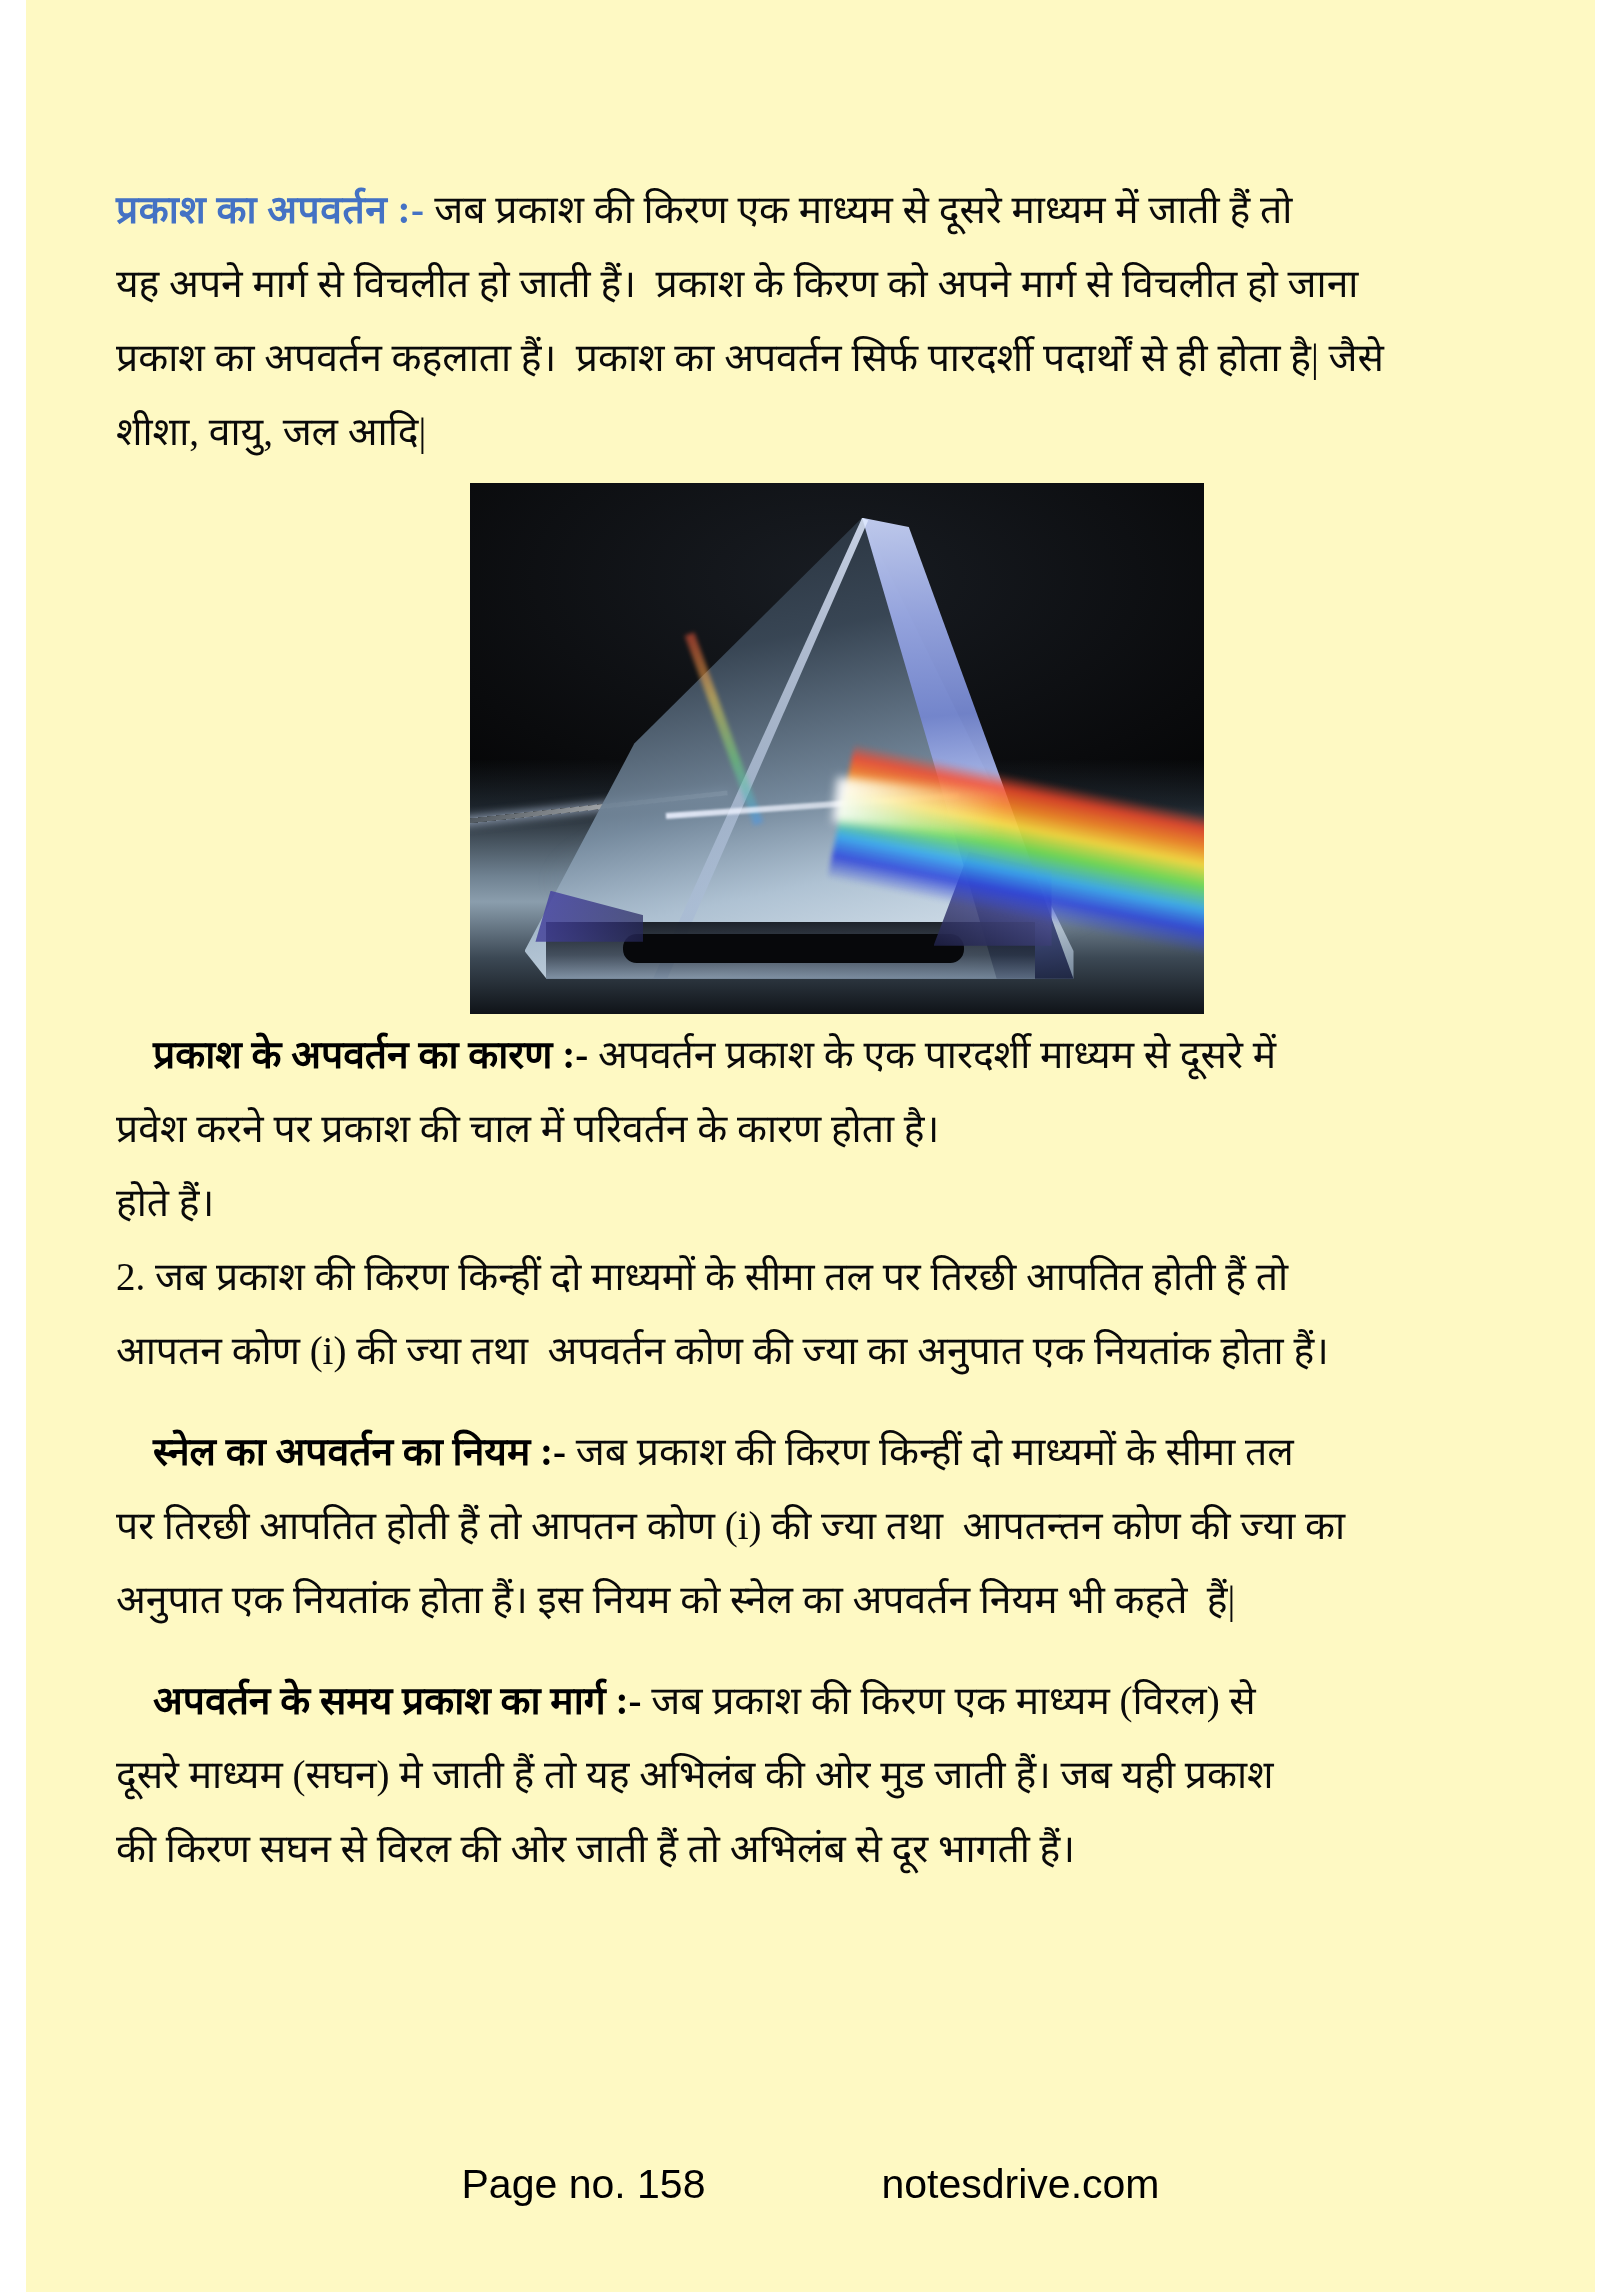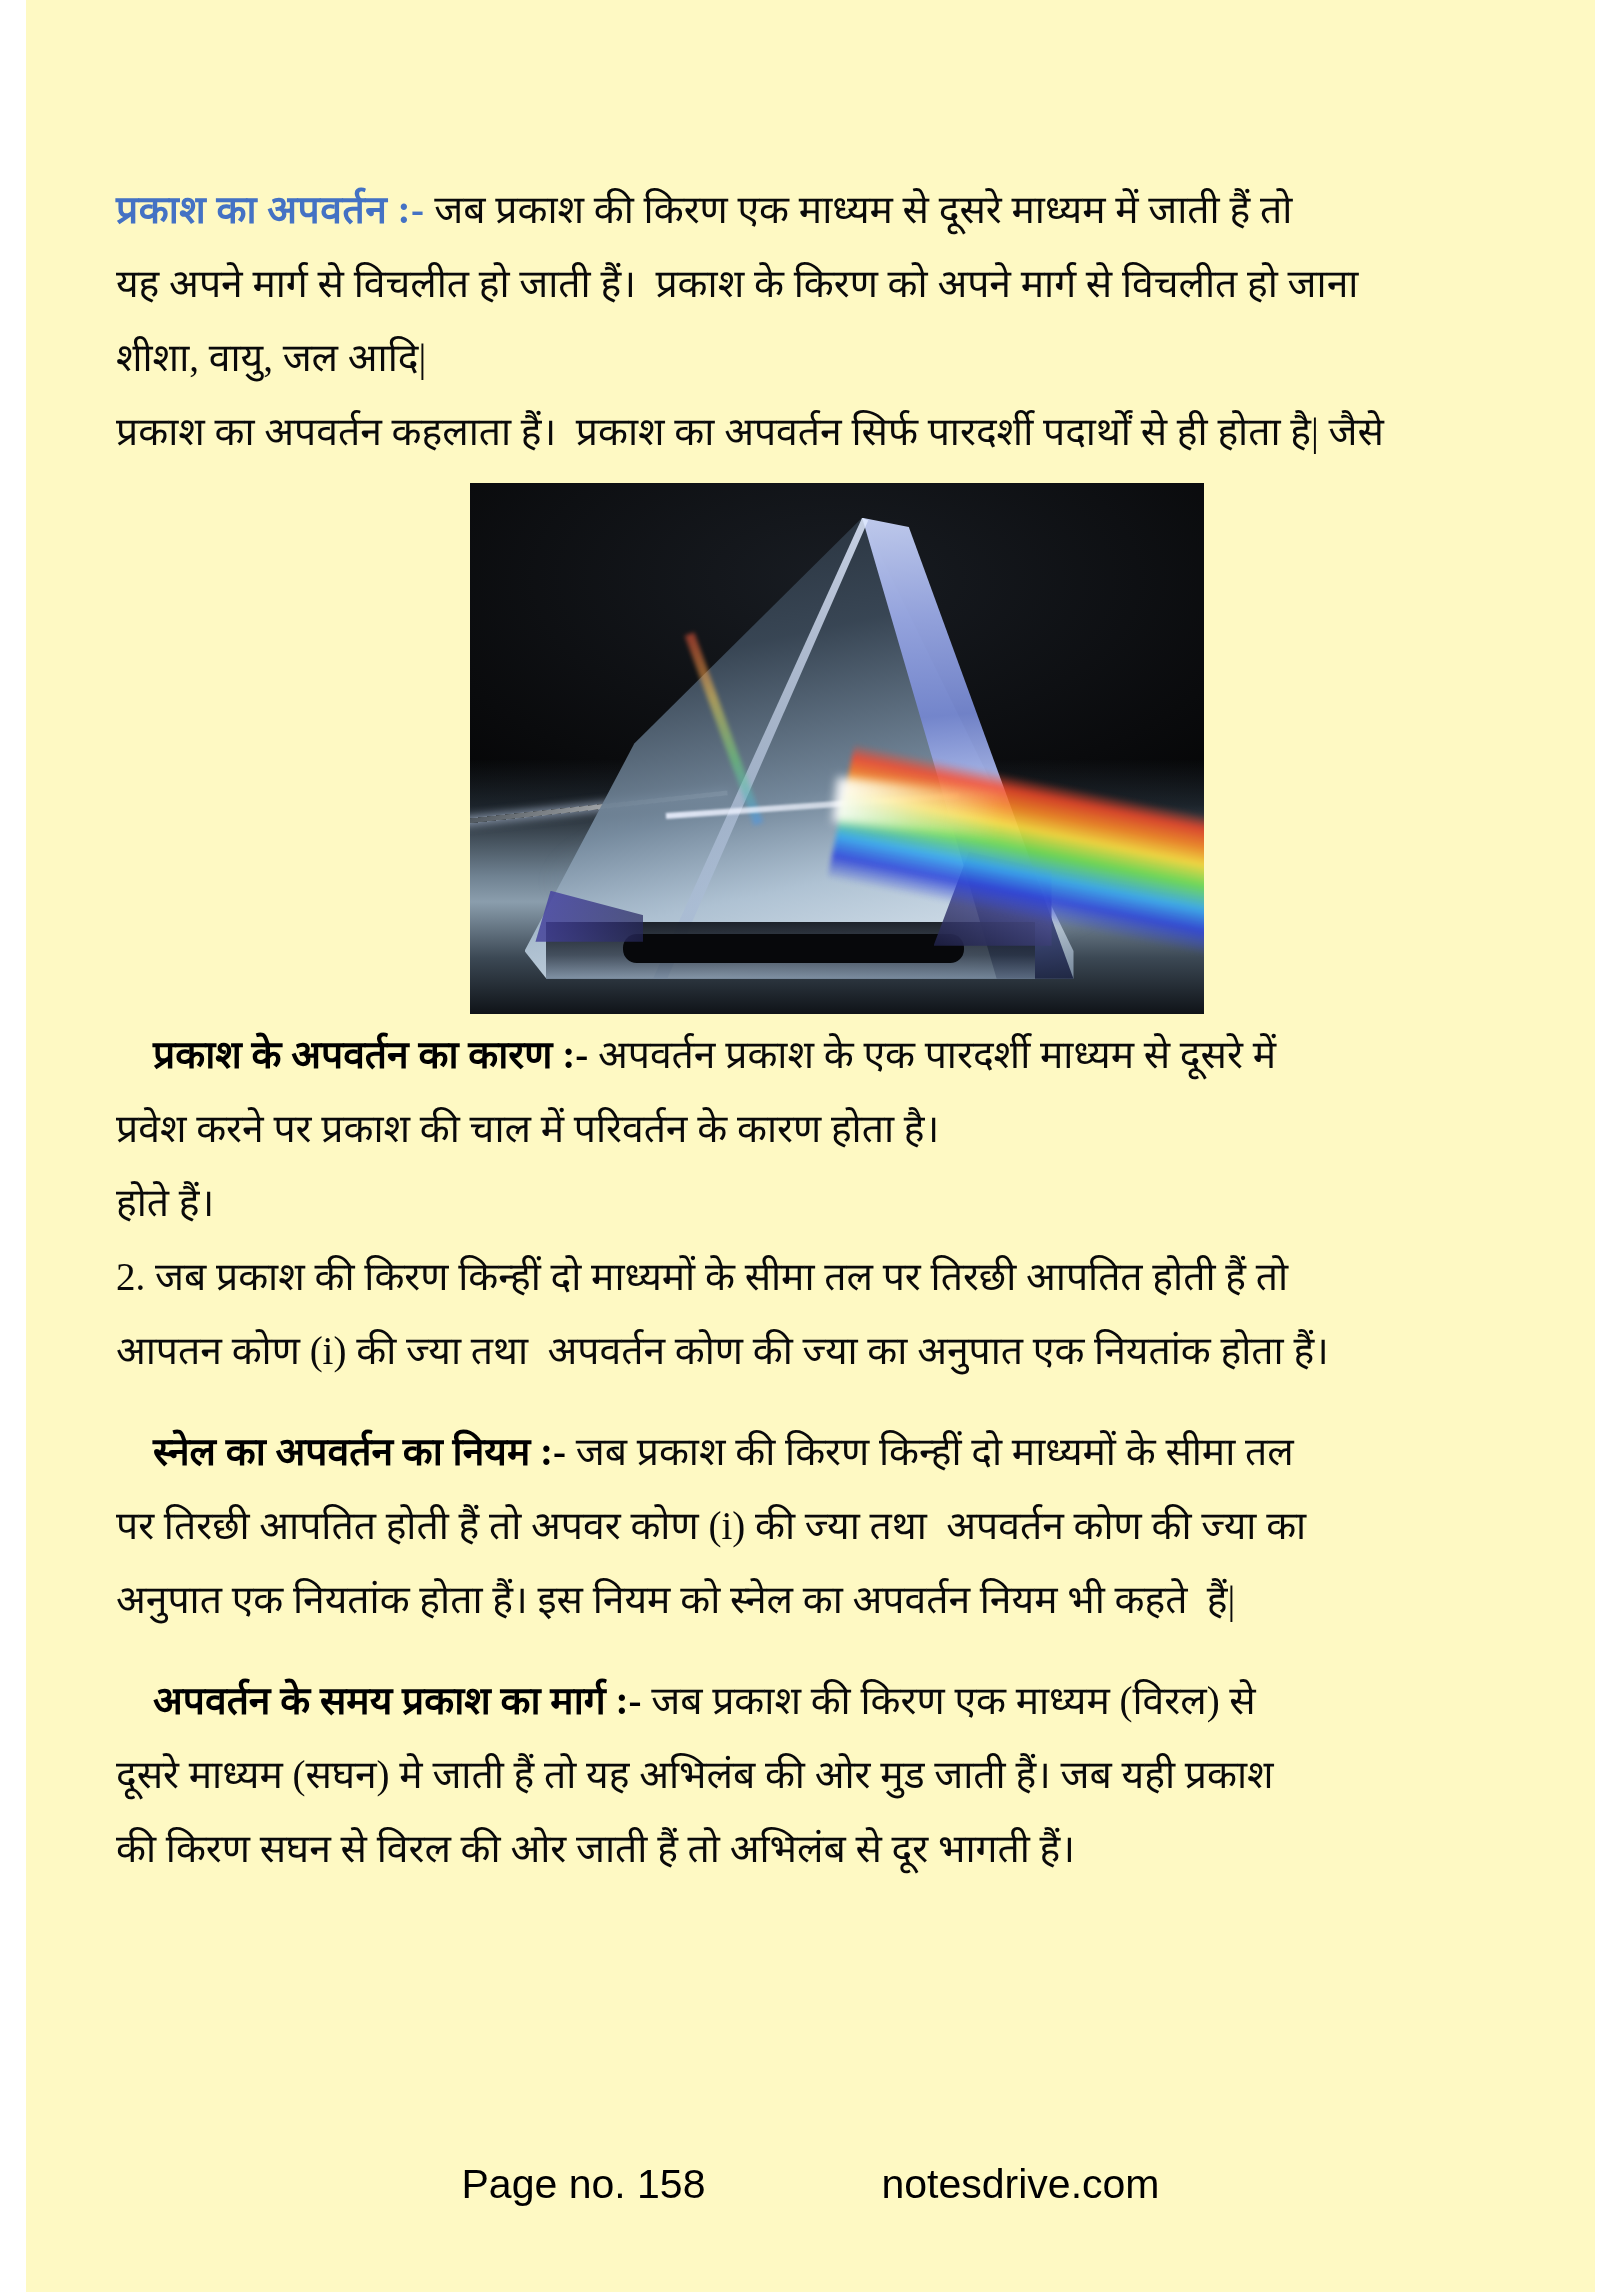--- a/index.html
+++ b/index.html
@@ -274,22 +274,22 @@
 </head>
 <body>
 
 <div class="page">
 
   <div class="content">
 
     <div class="para">
       <span class="line"><span class="hd-blue">प्रकाश का अपवर्तन :-</span> <span>जब प्रकाश की किरण एक माध्यम से दूसरे माध्यम में जाती हैं तो</span></span>
       <span class="line">यह अपने मार्ग से विचलीत हो जाती हैं।  प्रकाश के किरण को अपने मार्ग से विचलीत हो जाना</span>
+      <span class="line">प्रकाश का अपवर्तन कहलाता हैं।  प्रकाश का अपवर्तन सिर्फ पारदर्शी पदार्थों से ही होता है| जैसे</span>
       <span class="line">शीशा, वायु, जल आदि|</span>
-      <span class="line">प्रकाश का अपवर्तन कहलाता हैं।  प्रकाश का अपवर्तन सिर्फ पारदर्शी पदार्थों से ही होता है| जैसे</span>
     </div>
 
     <div class="figure-wrap">
       <div class="prism-photo">
         <div class="bg-dark"></div>
         <div class="table-surface"></div>
         <div class="table-glow"></div>
 
         <div class="beam-in"></div>
 
@@ -316,21 +316,21 @@
     </div>
 
     <div class="para">
       <span class="line">होते हैं।</span>
       <span class="line">2. जब प्रकाश की किरण किन्हीं दो माध्यमों के सीमा तल पर तिरछी आपतित होती हैं तो</span>
       <span class="line">आपतन कोण (i) की ज्या तथा  अपवर्तन कोण की ज्या का अनुपात एक नियतांक होता हैं।</span>
     </div>
 
     <div class="para" style="margin-top:27.4px;">
       <span class="line"><span class="indent"></span><span class="hd-black">स्नेल का अपवर्तन का नियम :-</span> <span>जब प्रकाश की किरण किन्हीं दो माध्यमों के सीमा तल</span></span>
-      <span class="line">पर तिरछी आपतित होती हैं तो अपवर कोण (i) की ज्या तथा  अपवर्तन कोण की ज्या का</span>
+      <span class="line">पर तिरछी आपतित होती हैं तो आपतन कोण (i) की ज्या तथा  आपतन्तन कोण की ज्या का</span>
       <span class="line">अनुपात एक नियतांक होता हैं। इस नियम को स्नेल का अपवर्तन नियम भी कहते  हैं|</span>
     </div>
 
     <div class="para" style="margin-top:27.4px;">
       <span class="line"><span class="indent"></span><span class="hd-black">अपवर्तन के समय प्रकाश का मार्ग :-</span> <span>जब प्रकाश की किरण एक माध्यम (विरल) से</span></span>
       <span class="line">दूसरे माध्यम (सघन) मे जाती हैं तो यह अभिलंब की ओर मुड जाती हैं। जब यही प्रकाश</span>
       <span class="line">की किरण सघन से विरल की ओर जाती हैं तो अभिलंब से दूर भागती हैं।</span>
     </div>
 
   </div>

